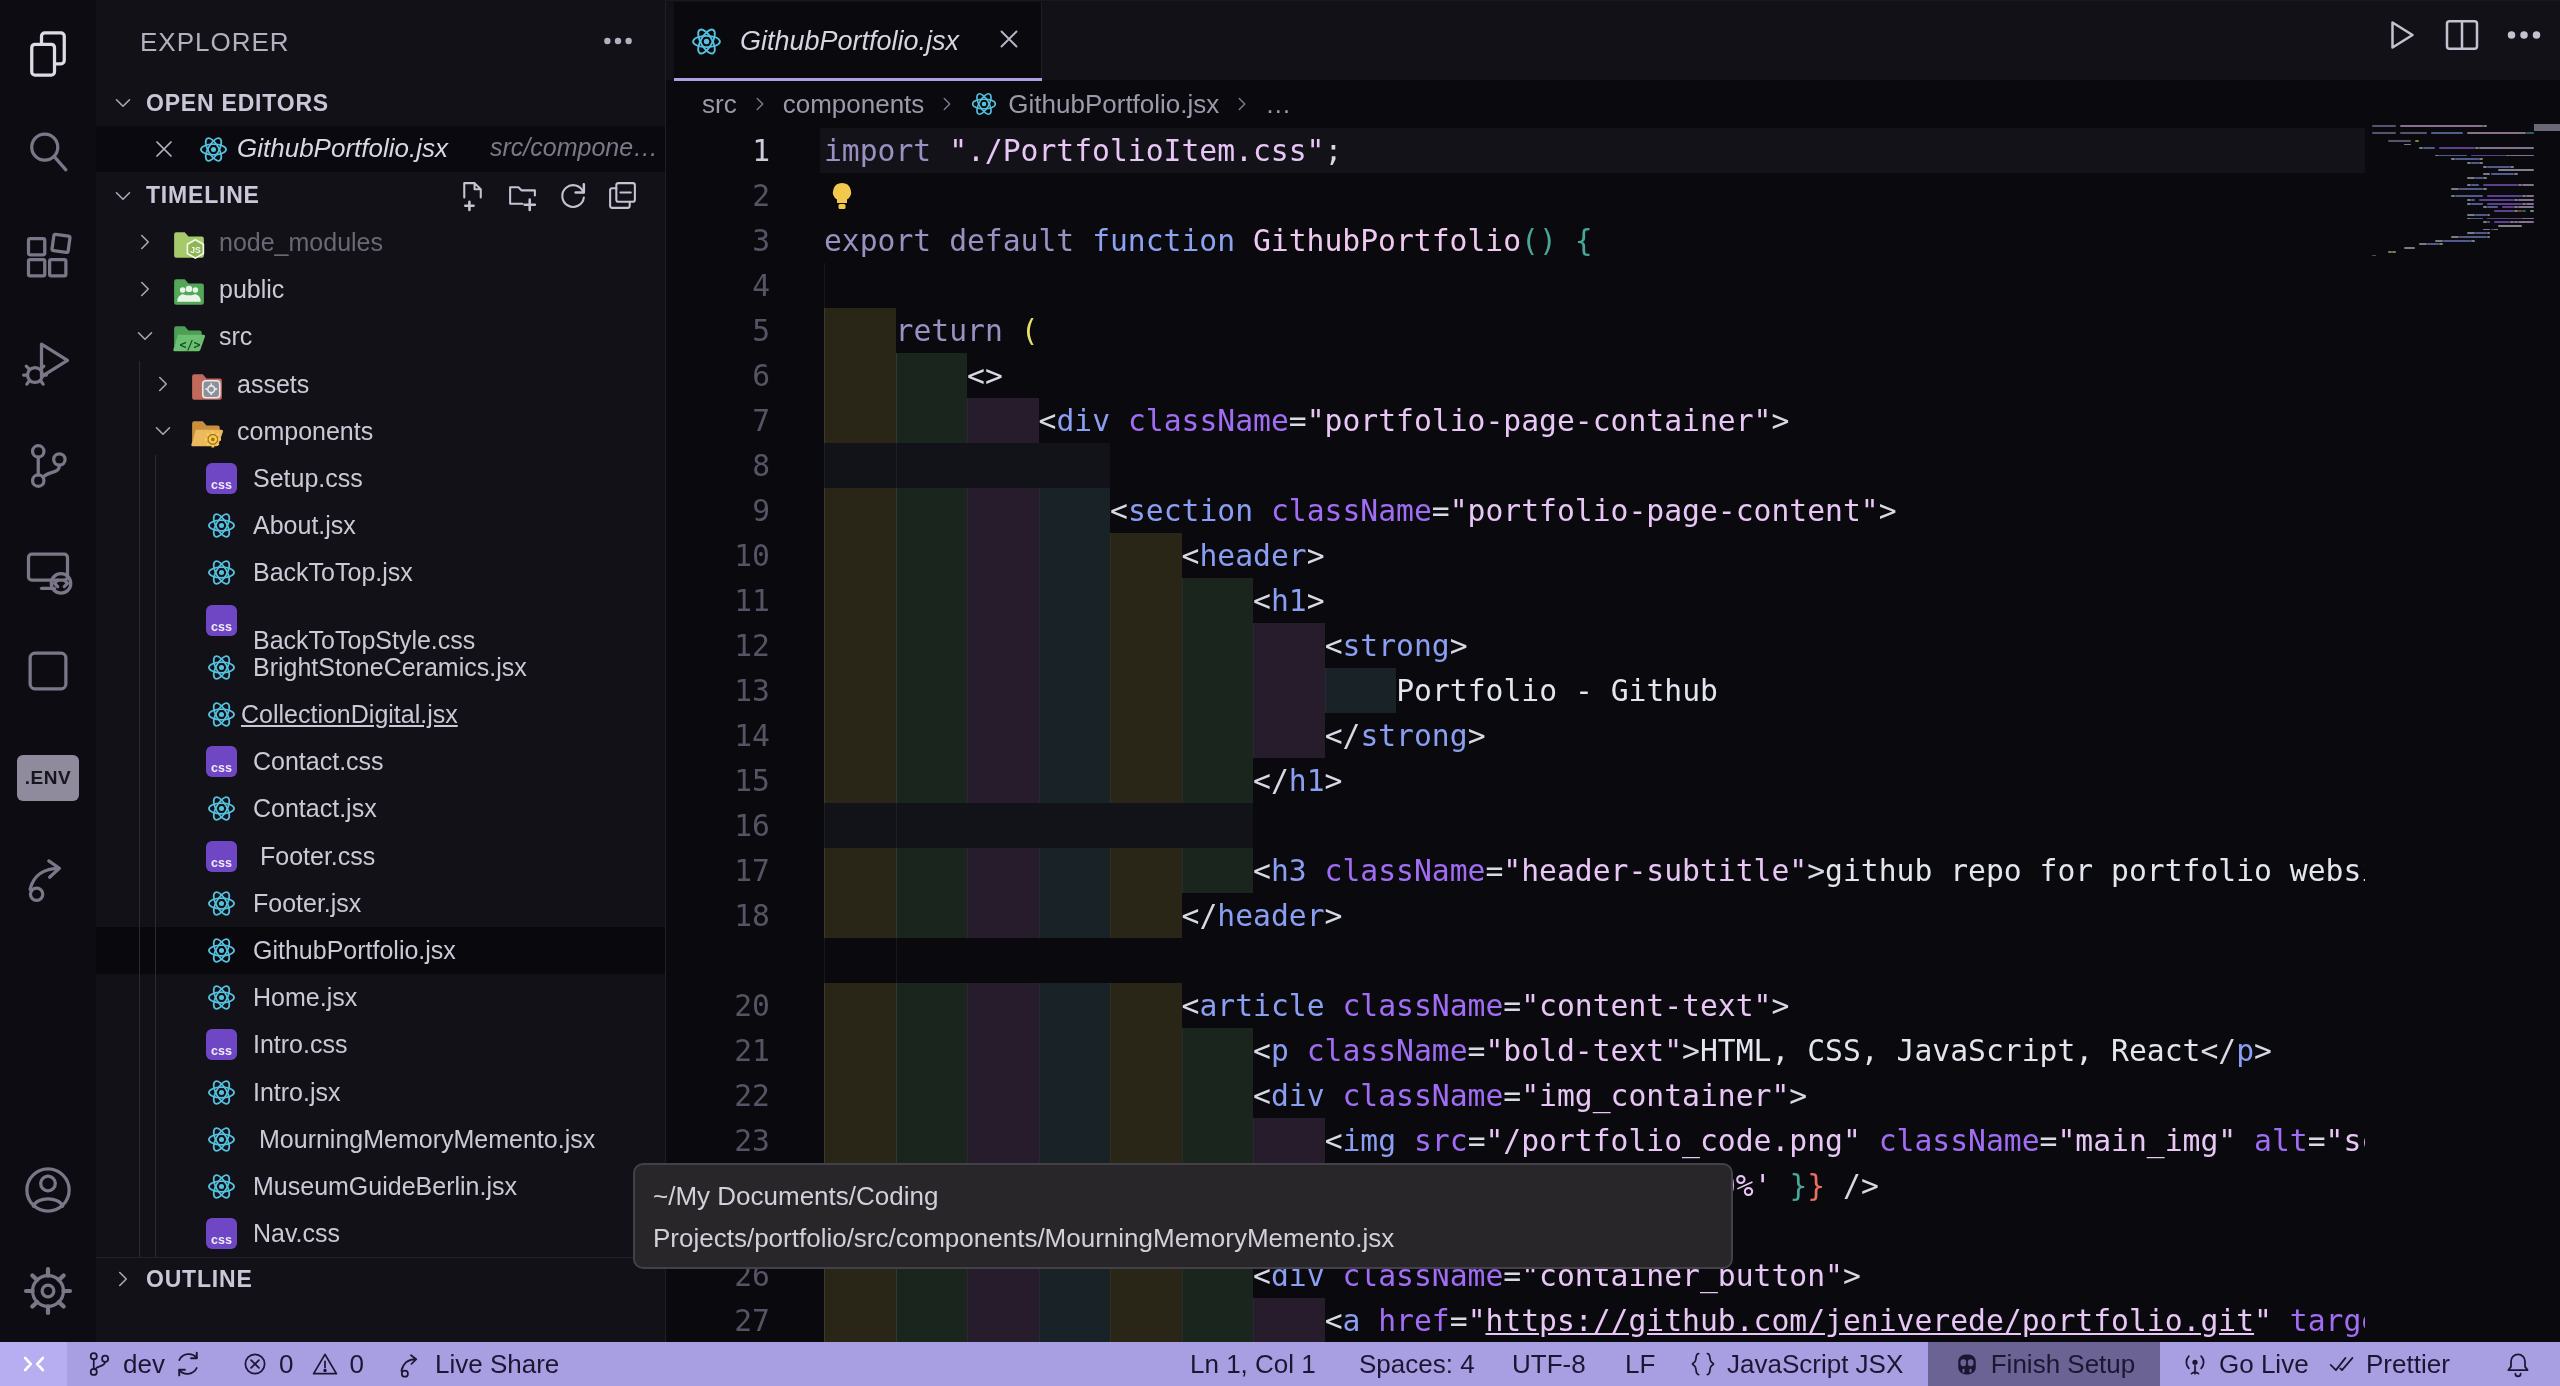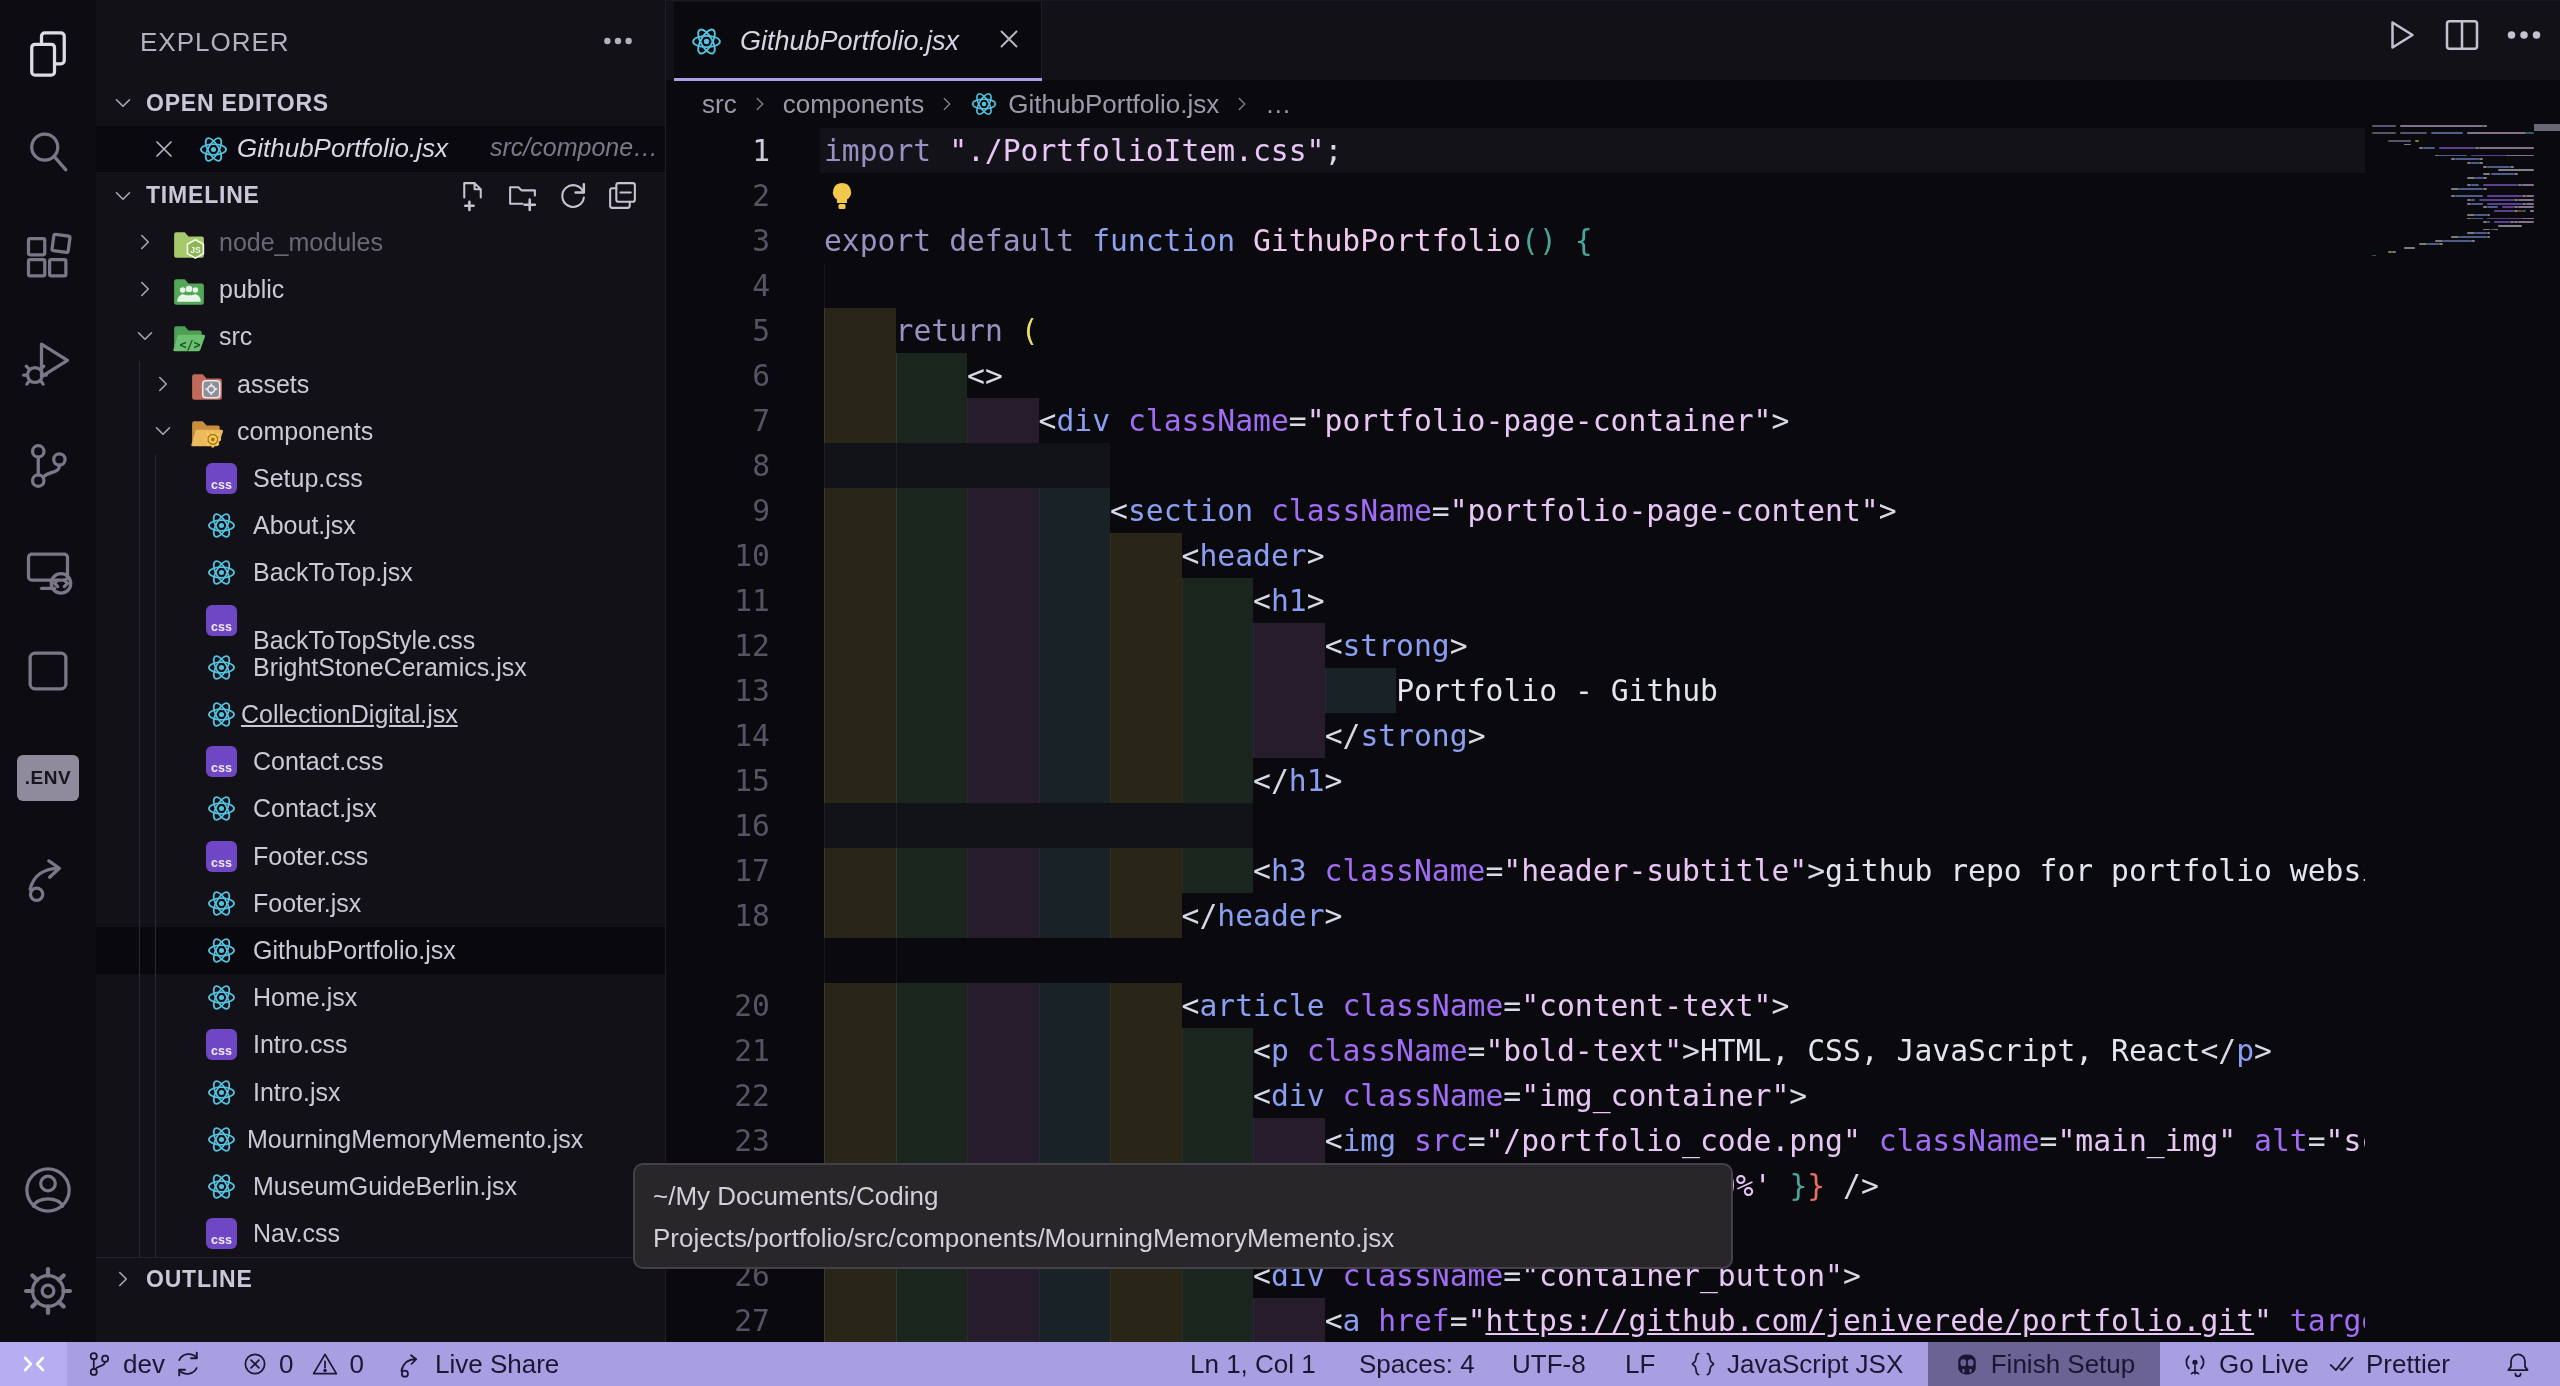--- a/index.html
+++ b/index.html
@@ -394,21 +394,21 @@
               <ellipse cx="16" cy="16" rx="13" ry="5.5" transform="rotate(60 16 16)"></ellipse>
               <ellipse cx="16" cy="16" rx="13" ry="5.5" transform="rotate(120 16 16)"></ellipse>
             </g>
             <circle cx="16" cy="16" r="2.6" fill="#55c3e0"></circle>
           </svg>
         </span>
         <span class="lbl" style="left: 157px;">Contact.jsx</span>
       </div>
       <div class="tree-row" style="top: 832.6px; height: 47.2px;">
         <span class="csspill" style="position: absolute; left: 110px; top: 8px;">css</span>
-        <span class="lbl" style="left: 157px;">Footer.css</span>
+        <span class="lbl" style="left: 164px;">Footer.css</span>
       </div>
       <div class="tree-row" style="top: 879.8px; height: 47.2px;">
         <span style="display: inline-flex; width: 31px; height: 31px; position: absolute; left: 110px; top: 8px;">
           <svg viewBox="0 0 32 32" style="width:100%;height:100%">
             <g stroke="#55c3e0" stroke-width="1.8" fill="none">
               <ellipse cx="16" cy="16" rx="13" ry="5.5"></ellipse>
               <ellipse cx="16" cy="16" rx="13" ry="5.5" transform="rotate(60 16 16)"></ellipse>
               <ellipse cx="16" cy="16" rx="13" ry="5.5" transform="rotate(120 16 16)"></ellipse>
             </g>
             <circle cx="16" cy="16" r="2.6" fill="#55c3e0"></circle>
@@ -463,21 +463,21 @@
         <span style="display: inline-flex; width: 31px; height: 31px; position: absolute; left: 110px; top: 8px;">
           <svg viewBox="0 0 32 32" style="width:100%;height:100%">
             <g stroke="#55c3e0" stroke-width="1.8" fill="none">
               <ellipse cx="16" cy="16" rx="13" ry="5.5"></ellipse>
               <ellipse cx="16" cy="16" rx="13" ry="5.5" transform="rotate(60 16 16)"></ellipse>
               <ellipse cx="16" cy="16" rx="13" ry="5.5" transform="rotate(120 16 16)"></ellipse>
             </g>
             <circle cx="16" cy="16" r="2.6" fill="#55c3e0"></circle>
           </svg>
         </span>
-        <span class="lbl" style="left: 151px;">MourningMemoryMemento.jsx</span>
+        <span class="lbl" style="left: 163px;">MourningMemoryMemento.jsx</span>
       </div>
       <div class="tree-row" style="top: 1163px; height: 47.2px;">
         <span style="display: inline-flex; width: 31px; height: 31px; position: absolute; left: 110px; top: 8px;">
           <svg viewBox="0 0 32 32" style="width:100%;height:100%">
             <g stroke="#55c3e0" stroke-width="1.8" fill="none">
               <ellipse cx="16" cy="16" rx="13" ry="5.5"></ellipse>
               <ellipse cx="16" cy="16" rx="13" ry="5.5" transform="rotate(60 16 16)"></ellipse>
               <ellipse cx="16" cy="16" rx="13" ry="5.5" transform="rotate(120 16 16)"></ellipse>
             </g>
             <circle cx="16" cy="16" r="2.6" fill="#55c3e0"></circle>

